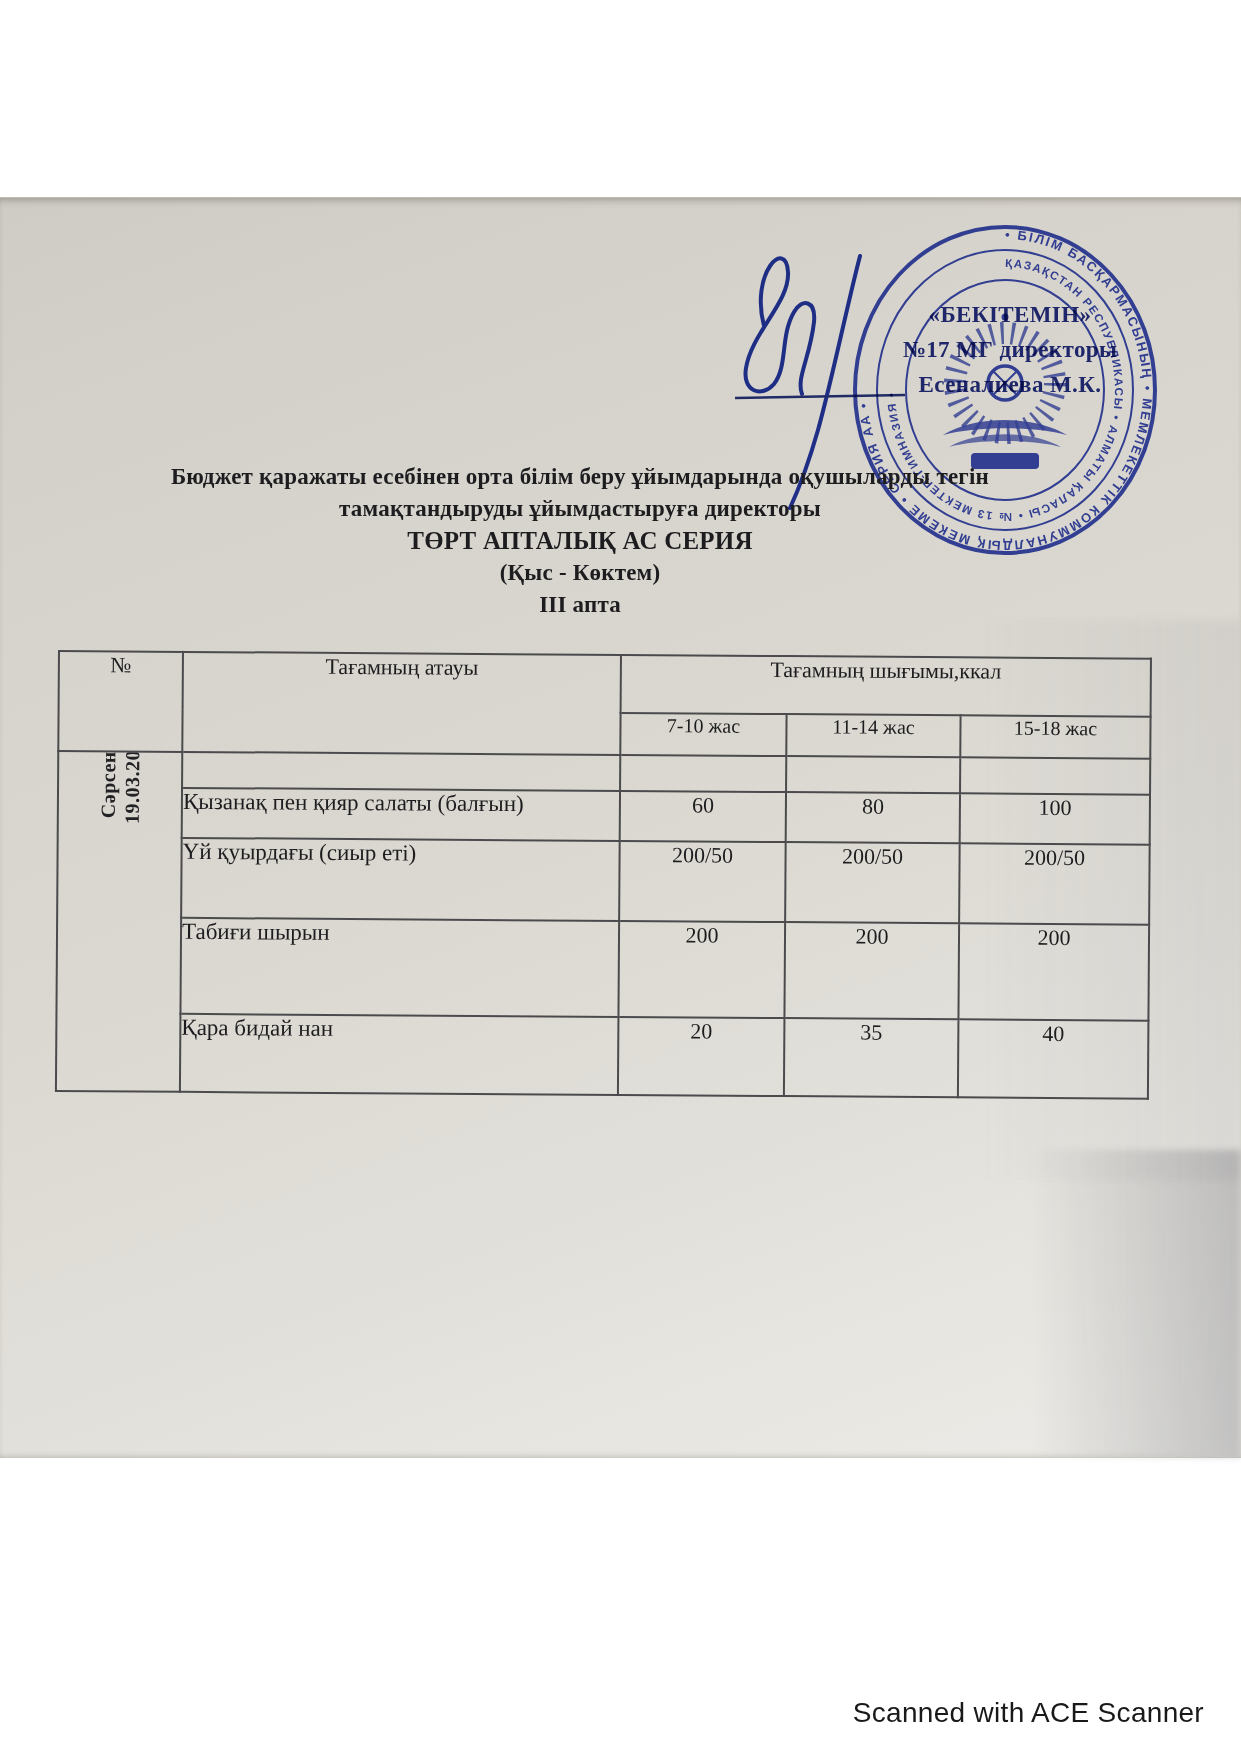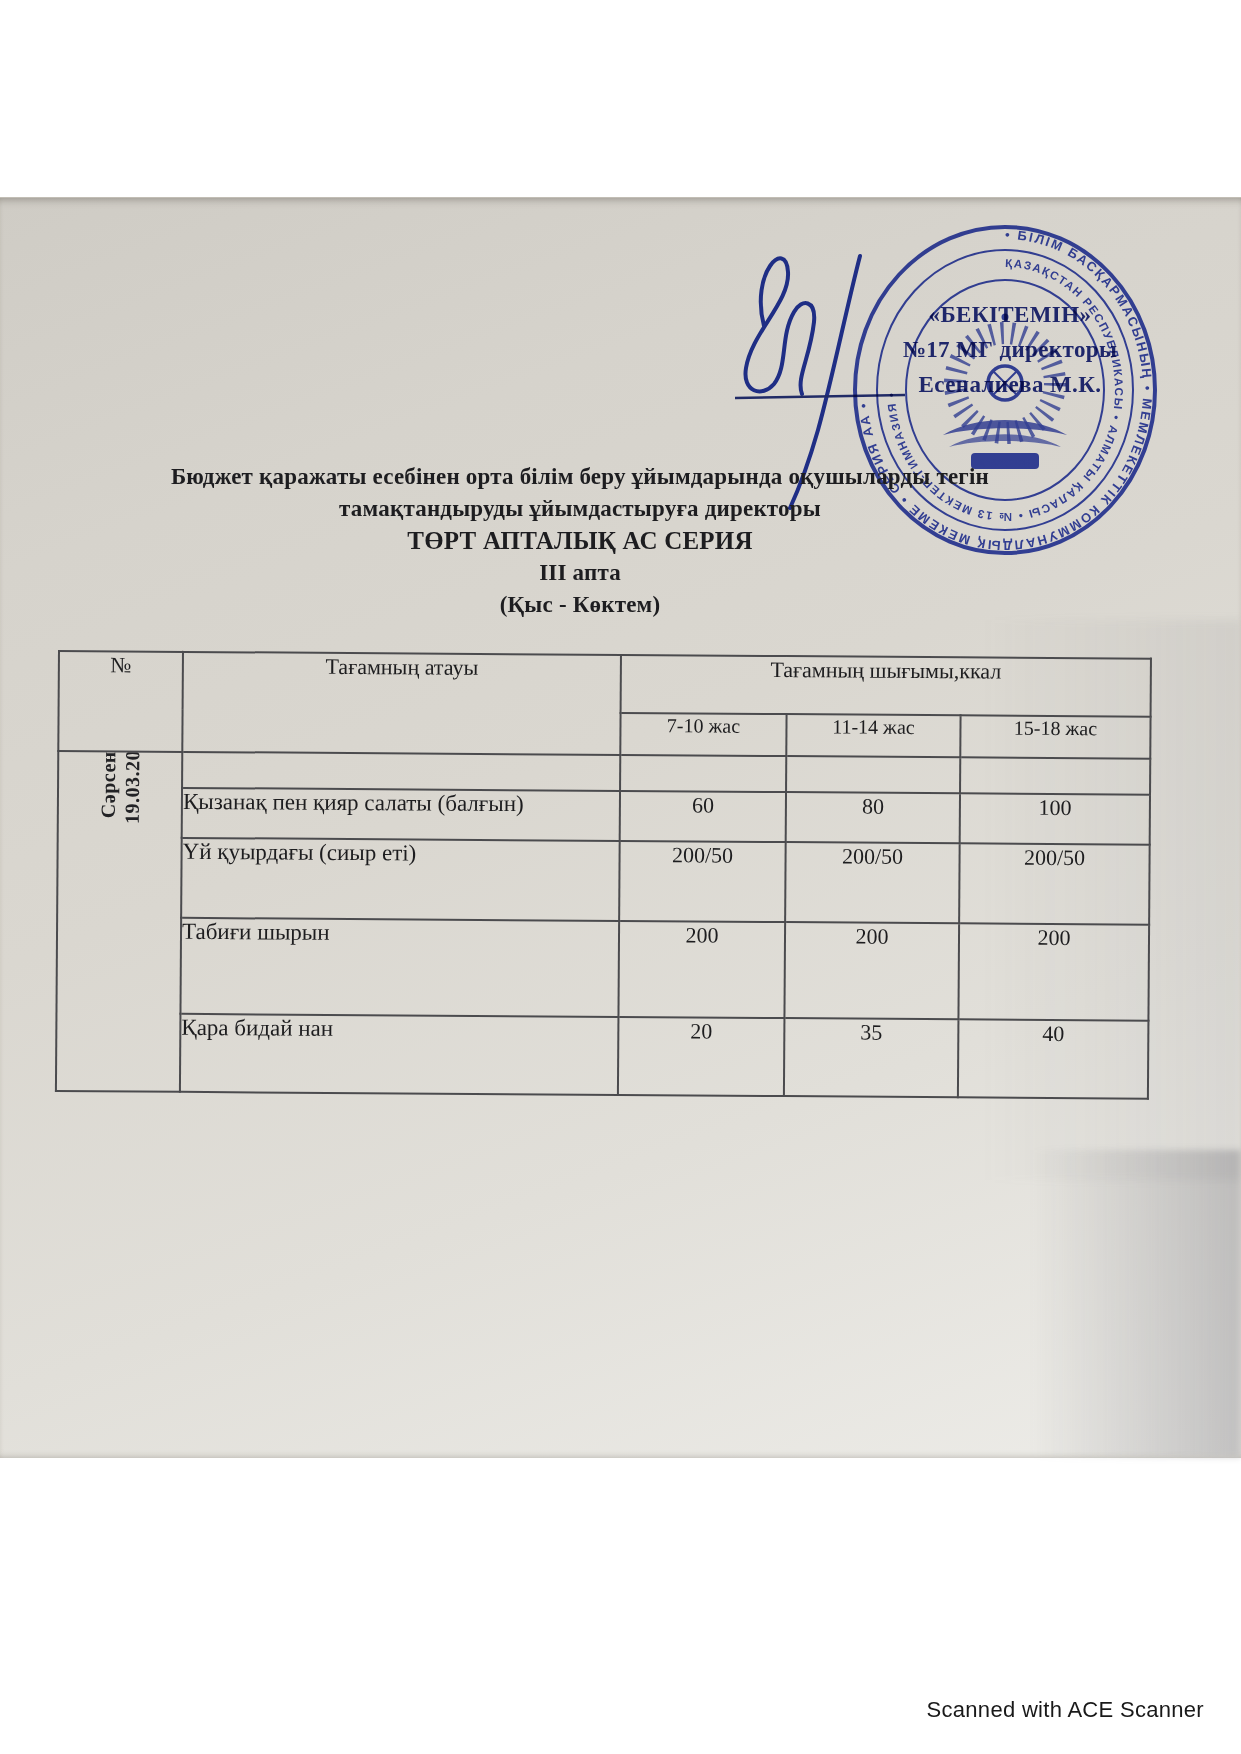--- a/index.html
+++ b/index.html
@@ -65,21 +65,21 @@
   td.val    { font-size:22px; text-align:center; padding-top:8px; }
   td.day-cell { vertical-align:middle; text-align:center; }
   .day-rot {
     transform:rotate(-90deg); white-space:nowrap;
     font-weight:bold; font-size:20px; line-height:24px; letter-spacing:0.5px;
     color:#222225; text-align:center;
   }
   
   .scanned {
     position:absolute; right:37px; top:1697px;
-    font-family:"Liberation Sans", sans-serif; font-size:22px; color:#191919;
+    font-family:"Liberation Sans", sans-serif; font-size:28px; color:#191919;
     letter-spacing:0.3px;
   }
 </style>
 </head>
 <body>
 
 <div class="page">
 
   <div class="paper"></div>
   <div class="paper-shade-mid"></div>
@@ -128,22 +128,22 @@
   <div class="approve">
     <span style="display:block">«БЕКІТЕМІН»</span>
     <span style="display:block">№17 МГ  директоры</span>
     <span style="display:block">Есеналиева М.К.</span>
   </div>
 
   <div class="title-block">
     <div class="tl">Бюджет қаражаты есебінен орта білім беру ұйымдарында оқушыларды тегін</div>
     <div class="tl">тамақтандыруды ұйымдастыруға директоры</div>
     <div class="tl tl3">ТӨРТ АПТАЛЫҚ АС СЕРИЯ</div>
+    <div class="tl">(Қыс - Көктем)</div>
     <div class="tl">III апта</div>
-    <div class="tl">(Қыс - Көктем)</div>
   </div>
 
   <table class="menu">
     <colgroup>
       <col style="width:124px">
         <col style="width:438px">
         <col style="width:166px">
       <col style="width:174px">
         <col style="width:190px">
     </colgroup>

